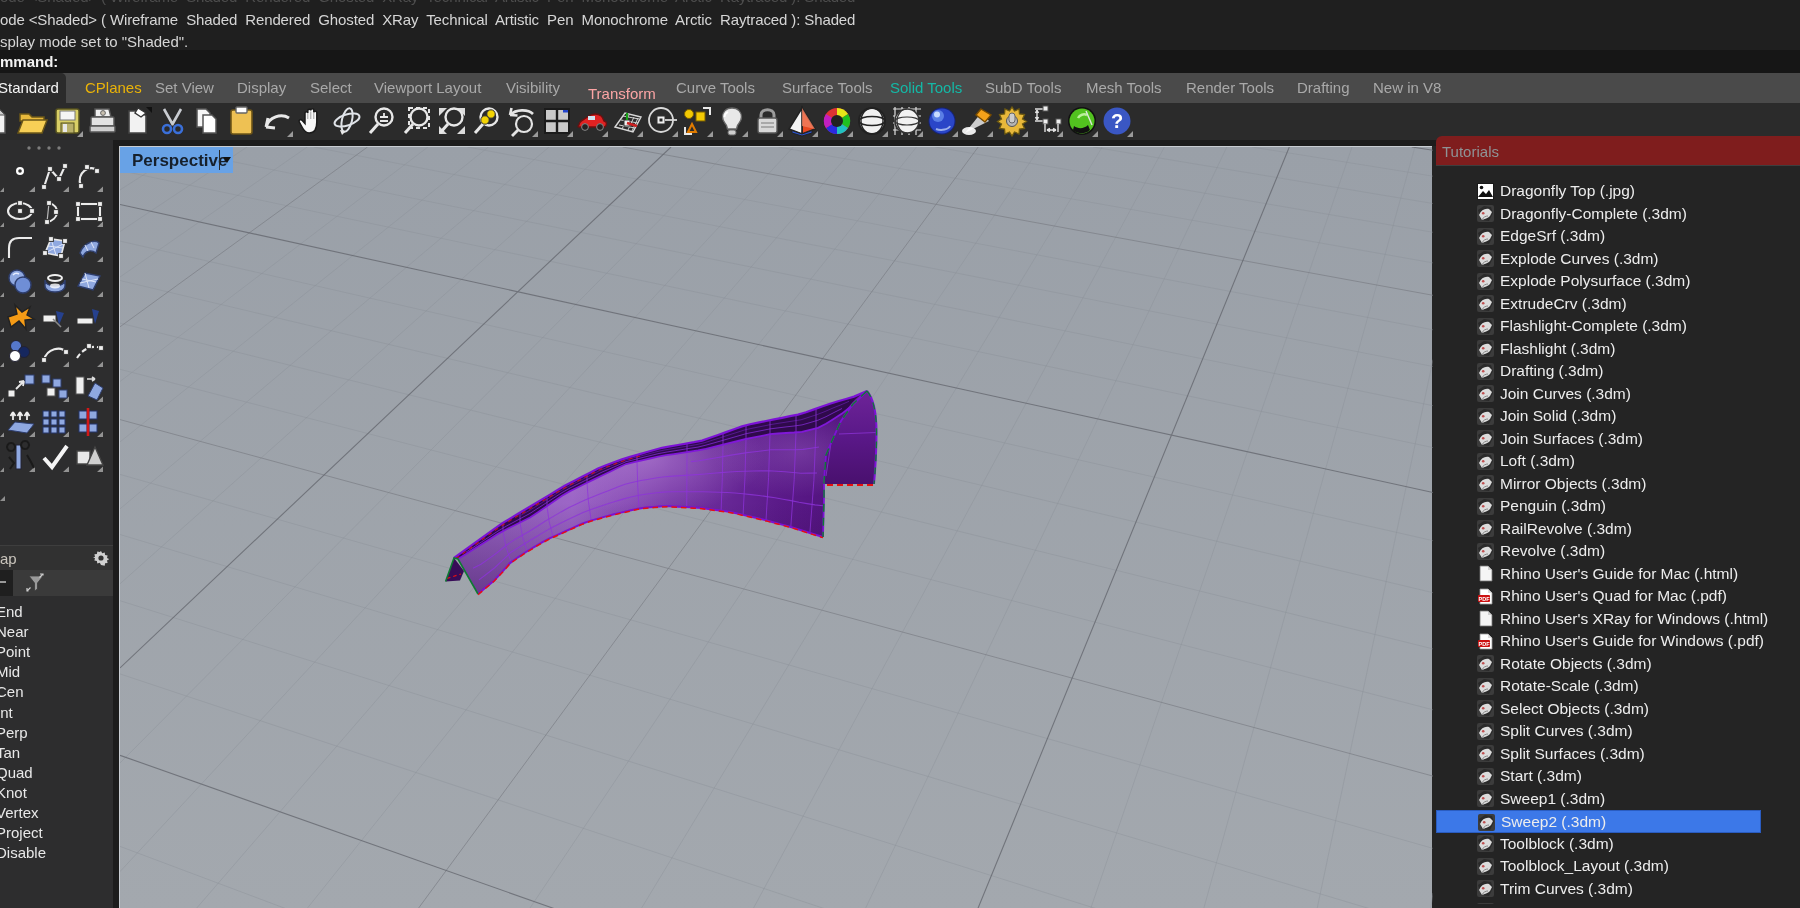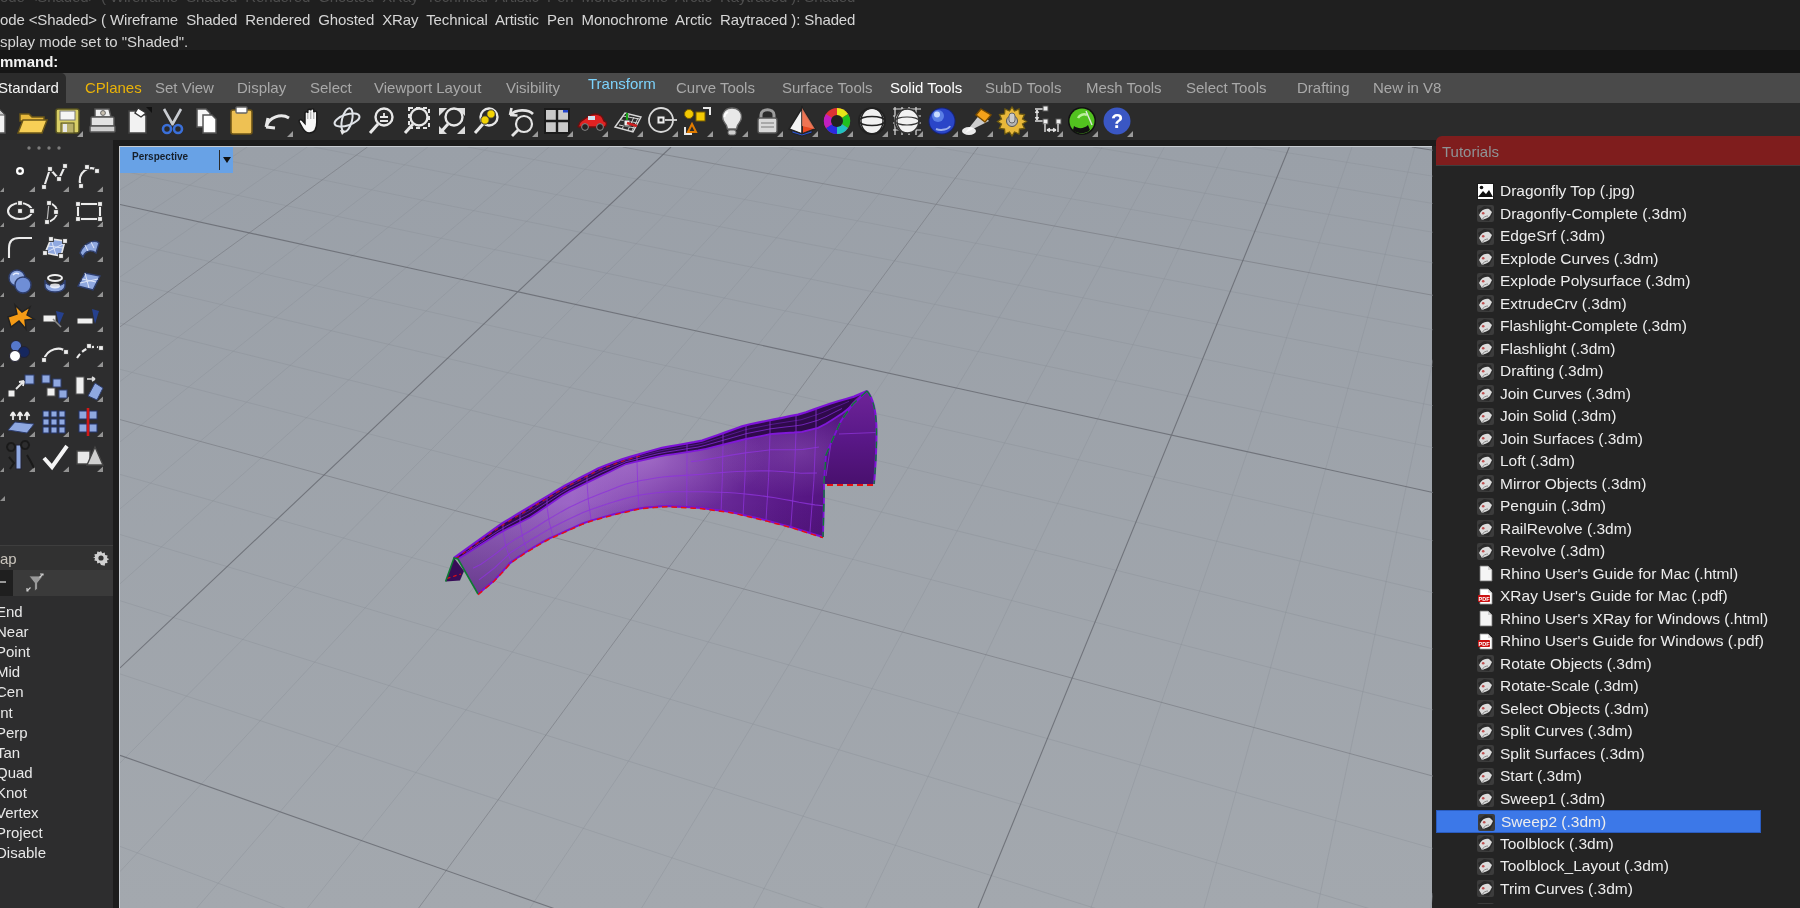--- a/index.html
+++ b/index.html
@@ -12,27 +12,27 @@
 <div class="abs" style="left:0;top:50px;width:1800px;height:23px;background:#161616">
   <div class="abs" style="left:0;top:3px;color:#f2f2f2;font-size:15px;font-weight:bold">mmand:</div>
 </div>
 <div class="abs" style="left:0;top:73px;width:1800px;height:30px;background:#4a4a4a;font-size:15px">
   <span style="position:absolute;left:85px;top:6px;color:#eab308">CPlanes</span>
     <span style="position:absolute;left:155px;top:6px;color:#a9a9a9">Set View</span>
     <span style="position:absolute;left:237px;top:6px;color:#a9a9a9">Display</span>
     <span style="position:absolute;left:310px;top:6px;color:#a9a9a9">Select</span>
     <span style="position:absolute;left:374px;top:6px;color:#a9a9a9">Viewport Layout</span>
     <span style="position:absolute;left:506px;top:6px;color:#a9a9a9">Visibility</span>
-    <span style="position:absolute;left:588px;top:2px;color:#7dd3fc">Transform</span>
+    <span style="position:absolute;left:588px;top:12px;color:#fca5a5">Transform</span>
     <span style="position:absolute;left:676px;top:6px;color:#a9a9a9">Curve Tools</span>
     <span style="position:absolute;left:782px;top:6px;color:#a9a9a9">Surface Tools</span>
-    <span style="position:absolute;left:890px;top:6px;color:#ffffff">Solid Tools</span>
+    <span style="position:absolute;left:890px;top:6px;color:#14b8a6">Solid Tools</span>
     <span style="position:absolute;left:985px;top:6px;color:#a9a9a9">SubD Tools</span>
     <span style="position:absolute;left:1086px;top:6px;color:#a9a9a9">Mesh Tools</span>
-    <span style="position:absolute;left:1186px;top:6px;color:#a9a9a9">Select Tools</span>
+    <span style="position:absolute;left:1186px;top:6px;color:#a9a9a9">Render Tools</span>
     <span style="position:absolute;left:1297px;top:6px;color:#a9a9a9">Drafting</span>
     <span style="position:absolute;left:1373px;top:6px;color:#a9a9a9">New in V8</span>
   <div class="abs" style="left:-10px;top:0;width:76px;height:30px;background:#2b2b2b;border-radius:0 5px 0 0"></div>
   <div class="abs" style="left:-2px;top:6px;color:#f5f5f5">Standard</div>
 </div>
 <div class="abs" style="left:0;top:103px;width:1800px;height:37px;background:#2b2b2b">
     <svg width="1800" height="37" style="position:absolute;left:0;top:0">
       <g transform="translate(-19,2)">
         <path d="M8 4 h10 l6 6 v18 h-16 Z" fill="#f2f2f2" stroke="#555" stroke-width="1.5"></path>
         <path d="M18 4 l6 6 h-6 Z" fill="#cfcfcf" stroke="#555"></path>
@@ -496,21 +496,21 @@
 <path d="M747,244 C754,252 756.5,269 756.5,285 C756.5,309 755,326 754,337" fill="none" stroke="#7c12d6" stroke-width="2"></path>
 <path d="M358.0,447.0L366.0,440.3L374.0,433.7L382.0,425.2L390.0,416.1L398.0,410.3L406.0,405.0L414.0,400.2L422.0,395.4L430.0,391.2L438.0,387.6L446.0,384.0L454.0,380.4L462.0,376.8L470.0,373.9L478.0,371.6L486.0,369.4L494.0,367.3L502.0,365.4L510.0,363.6L518.0,361.7L526.0,360.6L534.0,360.0L542.0,359.3L550.0,359.2L558.0,359.7L566.0,360.1L574.0,360.6L582.0,361.1L590.0,362.2L598.0,363.3L606.0,364.3L614.0,365.7L622.0,367.6L630.0,369.4L638.0,371.3L646.0,373.3L654.0,375.5L662.0,377.6L670.0,379.7L678.0,382.2L686.0,384.8L694.0,387.3L703.0,390.0" fill="none" stroke="#e80f0f" stroke-width="1.5" stroke-dasharray="5.5 4" transform="translate(0,0.6)"></path>
 <path d="M707,338L754,338" fill="none" stroke="#e80f0f" stroke-width="2" stroke-dasharray="6 4"></path>
 <path d="M327,431.5L341,427" fill="none" stroke="#e80f0f" stroke-width="1.2" stroke-dasharray="3.5 3"></path>
 <path d="M336.0,411.6L344.0,405.8L352.0,400.0L360.0,394.2L368.0,388.4L376.0,382.6L384.0,377.2L392.0,372.4L400.0,367.6L408.0,362.8L416.0,358.0L424.0,353.2L432.0,348.4L440.0,343.6L448.0,339.0L456.0,334.9L464.0,330.7L472.0,326.6L480.0,322.5L488.0,319.5L496.0,316.6L504.0,313.7L512.0,311.3L520.0,309.0" fill="none" stroke="#d81414" stroke-width="1.2" stroke-dasharray="4 4" stroke-opacity="0.8"></path>
 <path d="M325.6,434.5L334,411L338,412L358,447" fill="none" stroke="#0e7a33" stroke-width="1.6"></path>
 <path d="M747.0,244.0L733.0,257.0L721.0,274.0L711.0,296.0L706.0,308.0L704.0,334.0L704.0,350.0L703.0,390.0" fill="none" stroke="#0e7a33" stroke-width="1.5" stroke-dasharray="8 6"></path>
 <path d="M747,244 C754,252 756.5,269 756.5,285 C756.5,309 755,326 754,337" fill="none" stroke="#0e7a33" stroke-width="1.4" stroke-dasharray="7 6"></path>
   </svg>
   <div class="abs" style="left:0;top:0;width:113px;height:26px;background:#68a2e6"></div>
-  <div class="abs" style="left:12px;top:4px;font-size:10px;font-weight:bold;color:#16202c">Perspective</div>
+  <div class="abs" style="left:12px;top:4px;font-size:17px;font-weight:bold;color:#16202c">Perspective</div>
   <div class="abs" style="left:99px;top:3px;width:1px;height:20px;background:#2a2a2a"></div>
   <div class="abs" style="left:103px;top:10px;width:0;height:0;border-left:4.5px solid transparent;border-right:4.5px solid transparent;border-top:6px solid #111"></div>
 </div>
 <div class="abs" style="left:1436px;top:136px;width:364px;height:768px;background:#7f1d1d;border-radius:6px 0 0 0">
   <div class="abs" style="left:6px;top:7px;color:#8f9396;font-size:15px">Tutorials</div>
   <div class="abs" style="left:0;top:29px;width:364px;height:1px;background:#3e3e3e"></div>
   <div class="abs" style="left:0;top:30px;width:364px;height:738px;background:#242424"></div>
   <div class="abs" style="left:0;top:0;width:364px;height:768px;color:#ededed;font-size:15.5px;overflow:hidden">
       <div style="position:absolute;left:0;top:44.2px;height:22.5px;">
         <svg width="17" height="17" viewBox="0 0 17 17" style="position:absolute;left:41px;top:2.5px">
@@ -687,21 +687,21 @@
         </svg>
         <span style="position:absolute;left:64px;top:2px;white-space:nowrap">Rhino User's Guide for Mac (.html)</span>
       </div>
       <div style="position:absolute;left:0;top:449.2px;height:22.5px;">
         <svg width="17" height="17" viewBox="0 0 17 17" style="position:absolute;left:41px;top:2.5px">
           <path d="M3 1 h8 l4 4 v11 h-12 Z" fill="#fff" stroke="#999" stroke-width="0.8"></path>
           <path d="M11 1 l4 4 h-4 Z" fill="#ddd"></path>
           <rect x="1" y="7" width="12" height="7" rx="1" fill="#cc1111"></rect>
           <text x="7" y="12.6" font-family="Liberation Sans" font-size="5.5" font-weight="bold" fill="#fff" text-anchor="middle">PDF</text>
         </svg>
-        <span style="position:absolute;left:64px;top:2px;white-space:nowrap">XRay User's Guide for Mac (.pdf)</span>
+        <span style="position:absolute;left:64px;top:2px;white-space:nowrap">Rhino User's Quad for Mac (.pdf)</span>
       </div>
       <div style="position:absolute;left:0;top:471.7px;height:22.5px;">
         <svg width="17" height="17" viewBox="0 0 17 17" style="position:absolute;left:41px;top:2.5px">
           <path d="M3 1 h8 l4 4 v11 h-12 Z" fill="#f5f5f5" stroke="#777" stroke-width="0.8"></path>
           <path d="M11 1 l4 4 h-4 Z" fill="#cfcfcf"></path>
         </svg>
         <span style="position:absolute;left:64px;top:2px;white-space:nowrap">Rhino User's XRay for Windows (.html)</span>
       </div>
       <div style="position:absolute;left:0;top:494.2px;height:22.5px;">
         <svg width="17" height="17" viewBox="0 0 17 17" style="position:absolute;left:41px;top:2.5px">

